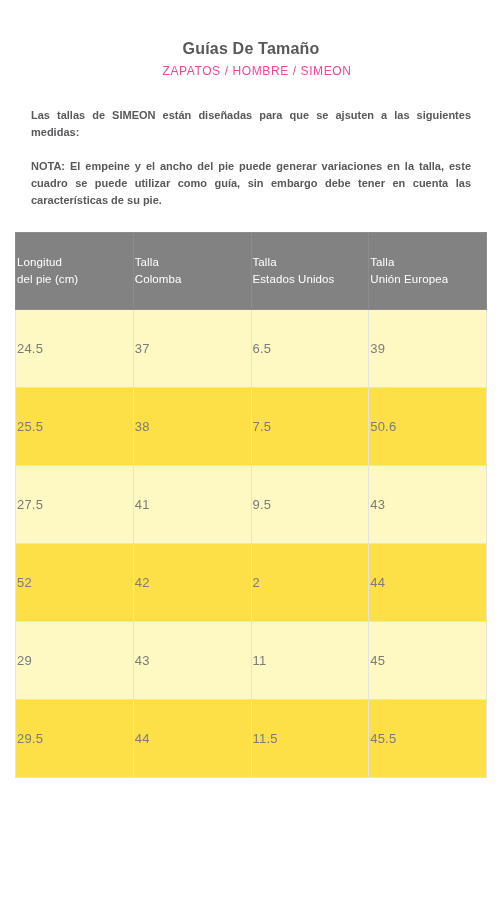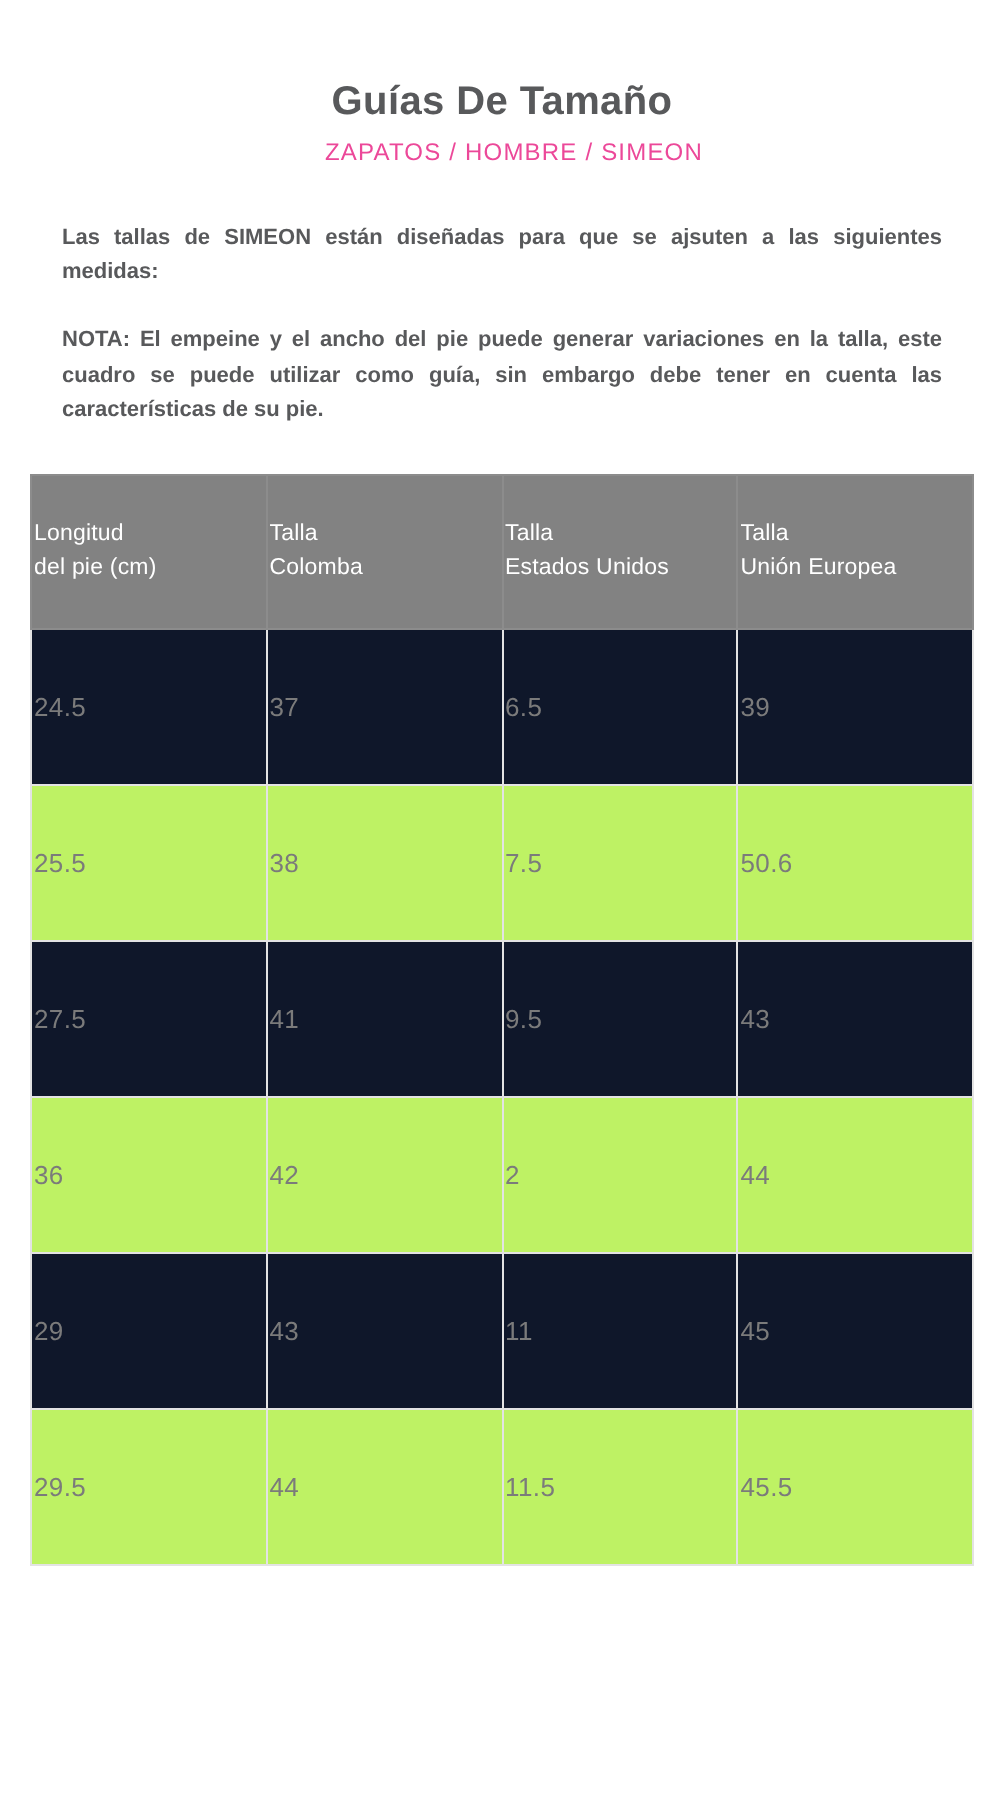--- a/index.html
+++ b/index.html
@@ -24,21 +24,21 @@
     padding: 0;
   }
 
   
   .heading {
     text-align: center;
     padding-top: 40px;
   }
 
   .page-title {
-    font-size: 20px;
+    font-size: 16px;
     font-weight: bold;
     color: #58595b;
     letter-spacing: 0.2px;
     line-height: 1.15;
     margin: 0;
   }
 
   .page-subtitle {
     font-size: 12px;
     font-weight: normal;
@@ -102,26 +102,26 @@
 
   .size-table thead th .hdr-line {
     display: block;
   }
 
   .size-table tbody td {
     height: 75px;
     font-size: 13px;
     font-weight: normal;
     color: #7b7b7b;
-    background: #bef264;
+    background: #fde047;
     letter-spacing: 0.2px;
   }
 
   .size-table tbody tr.shaded td {
-    background: #0f172a;
+    background: #fef9c3;
   }
 </style>
 </head>
 <body>
 
 <div class="page">
 
   <div class="heading">
     <h1 class="page-title">Guías De Tamaño</h1>
     <p class="page-subtitle">ZAPATOS / HOMBRE / SIMEON</p>
@@ -167,21 +167,21 @@
             <td>7.5</td>
             <td>50.6</td>
           </tr>
           <tr class="shaded">
             <td>27.5</td>
             <td>41</td>
             <td>9.5</td>
             <td>43</td>
           </tr>
           <tr>
-            <td>36</td>
+            <td>52</td>
             <td>42</td>
             <td>2</td>
             <td>44</td>
           </tr>
           <tr class="shaded">
             <td>29</td>
             <td>43</td>
             <td>11</td>
             <td>45</td>
           </tr>

